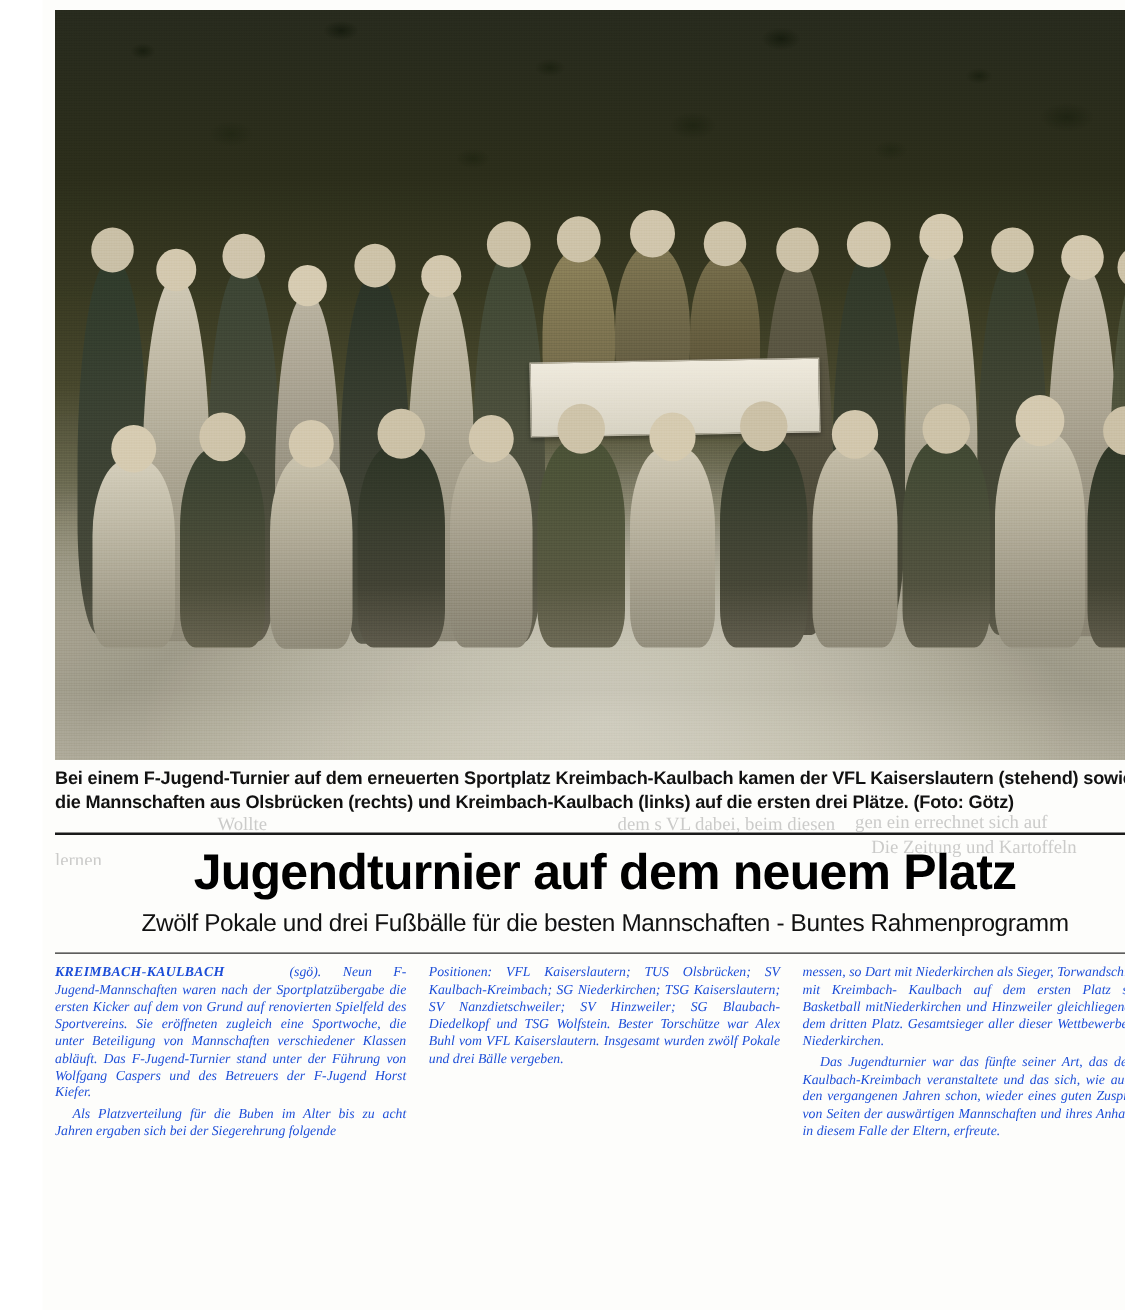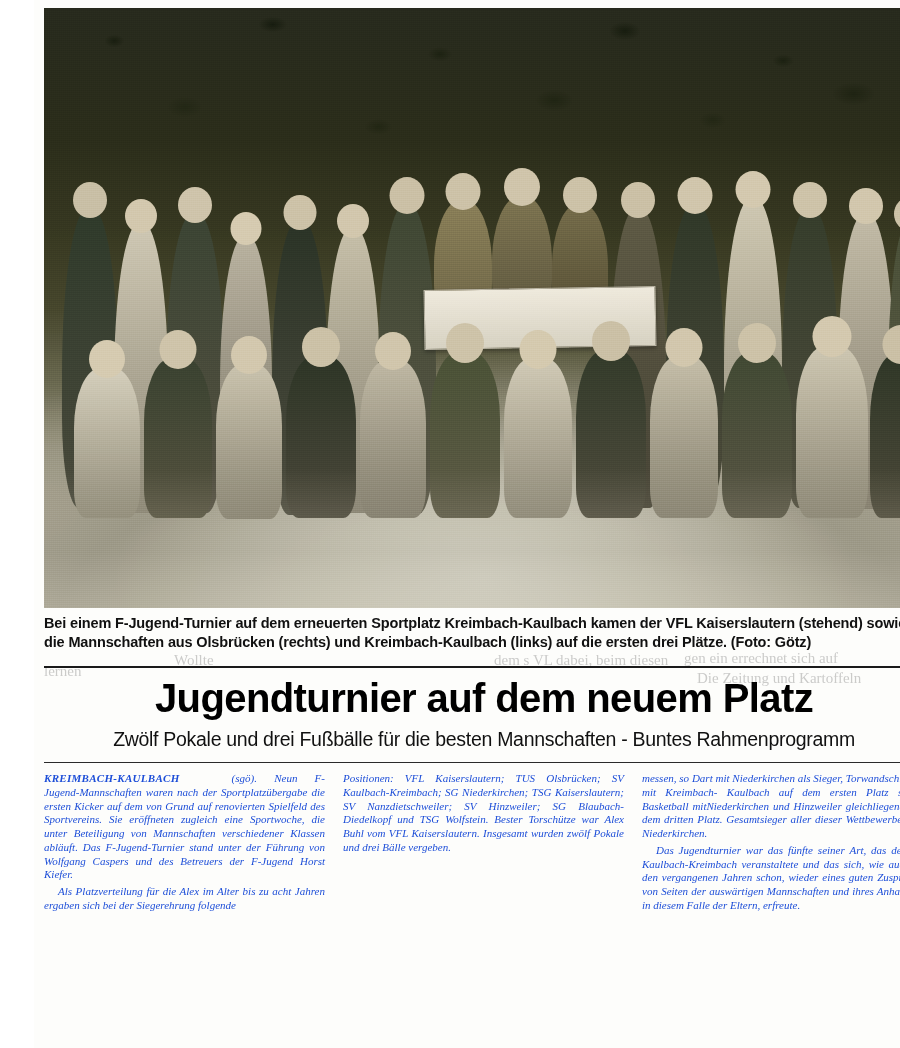--- a/index.html
+++ b/index.html
@@ -116,21 +116,21 @@
     font-family: "Liberation Serif", serif;
     font-size: 15px;
     color: rgba(120,120,120,0.38);
     overflow: hidden;
     pointer-events: none;
   }
   .ghost .g1 { position:absolute; left: 130px; top: 2px; }
   .ghost .g2 { position:absolute; left: 450px; top: 2px; }
   .ghost .g3 { position:absolute; left: 640px; top: 0px; }
   .ghost .g4 { position:absolute; left: 653px; top: 20px; }
-  .ghost .g5 { position:absolute; left: 0px; top: 13px; }
+  .ghost .g5 { position:absolute; left: 0px; top: 31px; }
 
   .rule {
     position: absolute;
     left: 10px;
     width: 880px;
     height: 2px;
     background: #1a1a1a;
   }
   .rule.top { top: 666px; }
 
@@ -299,21 +299,21 @@
   <div class="rule top"></div>
 
   <div class="headline">Jugendturnier auf dem neuem Platz</div>
   <div class="subhead">Zwölf Pokale und drei Fußbälle für die besten Mannschaften - Buntes Rahmenprogramm</div>
   <div class="rule mid"></div>
 
   <div class="columns">
     <div class="col">
       <p><span class="dateline">KREIMBACH-KAULBACH</span><span class="gap"></span><span>(sgö).</span>
       <span>Neun F-Jugend-Mannschaften waren nach der Sportplatzübergabe die ersten Kicker auf dem von Grund auf renovierten Spielfeld des Sportvereins. Sie eröffneten zugleich eine Sportwoche, die unter Beteiligung von Mannschaften verschiedener Klassen abläuft. Das F-Jugend-Turnier stand unter der Führung von Wolfgang Caspers und des Betreuers der F-Jugend Horst Kiefer.</span></p>
-      <p>Als Platzverteilung für die Alex im Alter bis zu acht Jahren ergaben sich bei der Siegerehrung folgende</p>
+      <p>Als Platzverteilung für die Buben im Alter bis zu acht Jahren ergaben sich bei der Siegerehrung folgende</p>
     </div>
     <div class="col">
       <p>Positionen: VFL Kaiserslautern; TUS Olsbrücken; SV Kaulbach-Kreimbach; SG Niederkirchen; TSG Kaiserslautern; SV Nanzdietschweiler; SV Hinzweiler; SG Blaubach-Diedelkopf und TSG Wolfstein. Bester Torschütze war Alex Buhl vom VFL Kaiserslautern. Insgesamt wurden zwölf Pokale und drei Bälle vergeben.</p>
     </div>
     <div class="col">
       <p>messen, so Dart mit Niederkirchen als Sieger, Torwandschießen mit Kreimbach- Kaulbach auf dem ersten Platz sowie Basketball mitNiederkirchen und Hinzweiler gleichliegend auf dem dritten Platz. Gesamtsieger aller dieser Wettbewerbe war Niederkirchen.</p>
       <p>Das Jugendturnier war das fünfte seiner Art, das der SV Kaulbach-Kreimbach veranstaltete und das sich, wie auch in den vergangenen Jahren schon, wieder eines guten Zuspruchs von Seiten der auswärtigen Mannschaften und ihres Anhanges, in diesem Falle der Eltern, erfreute.</p>
     </div>
   </div>
 

